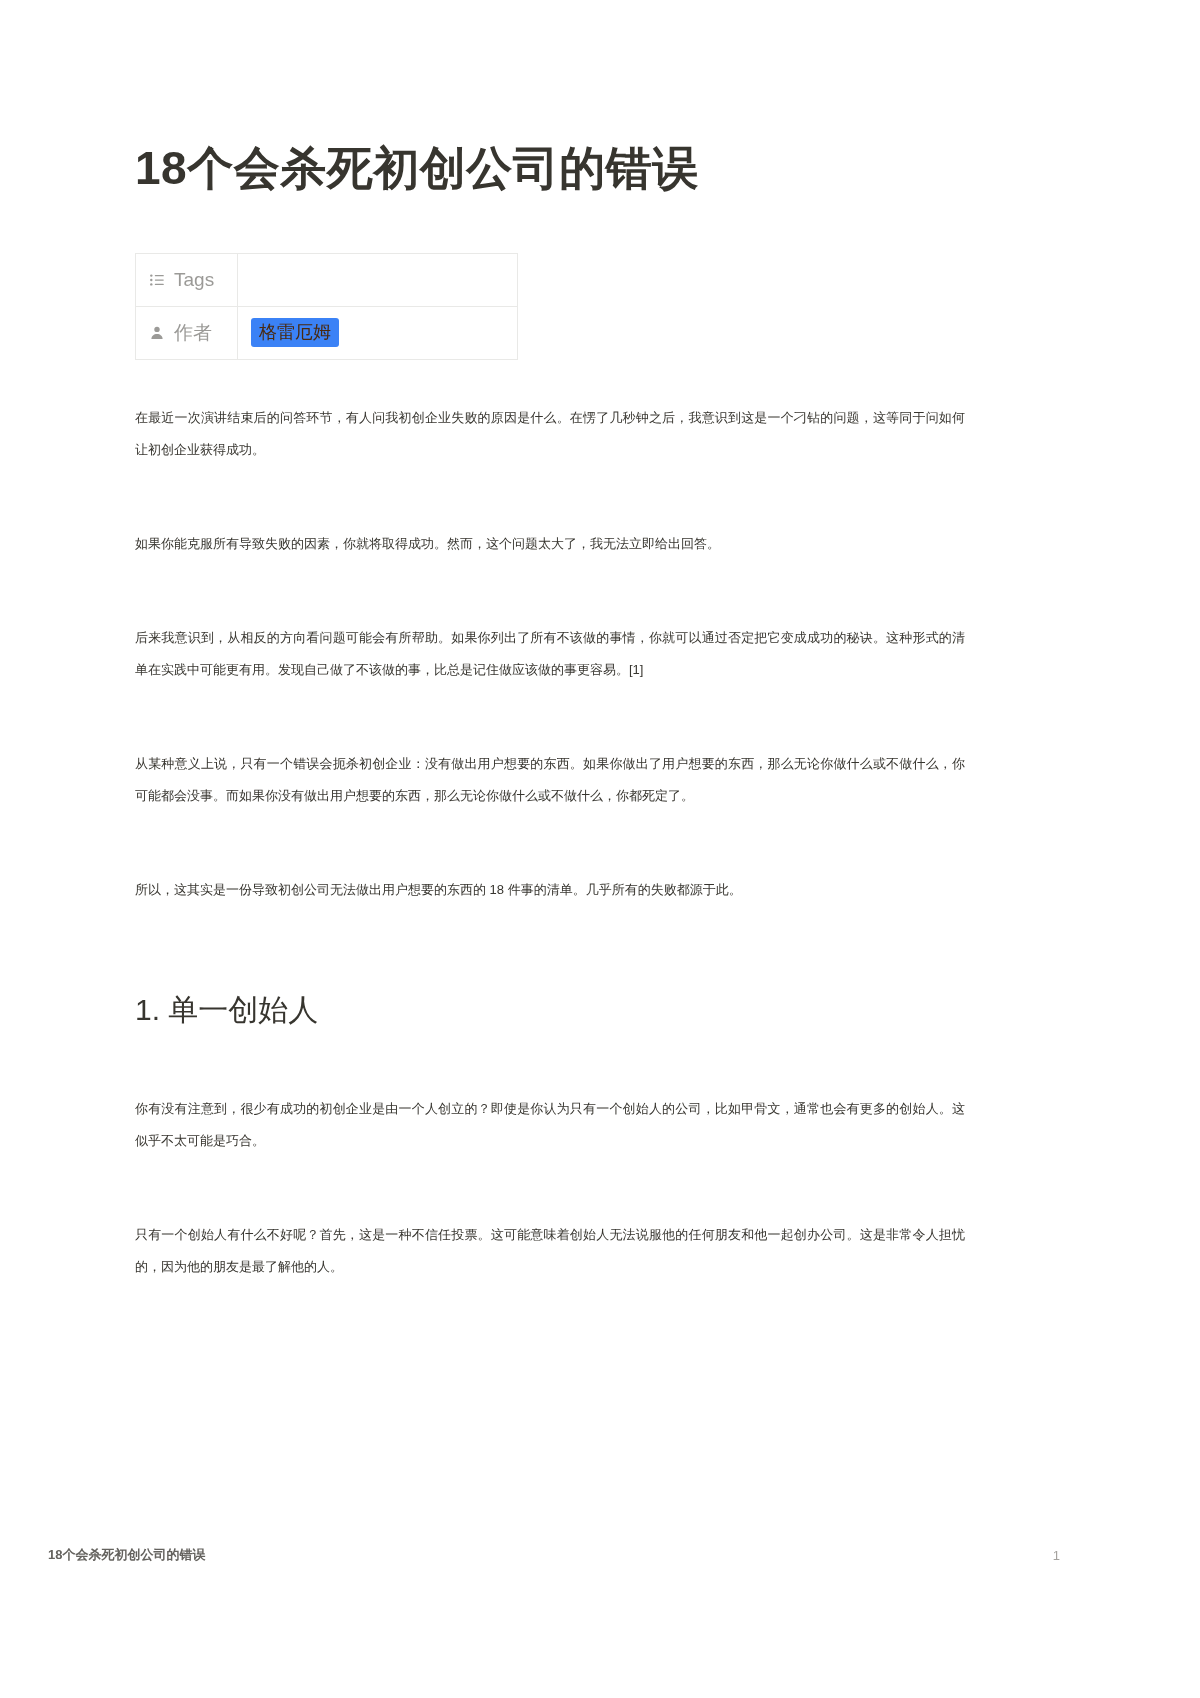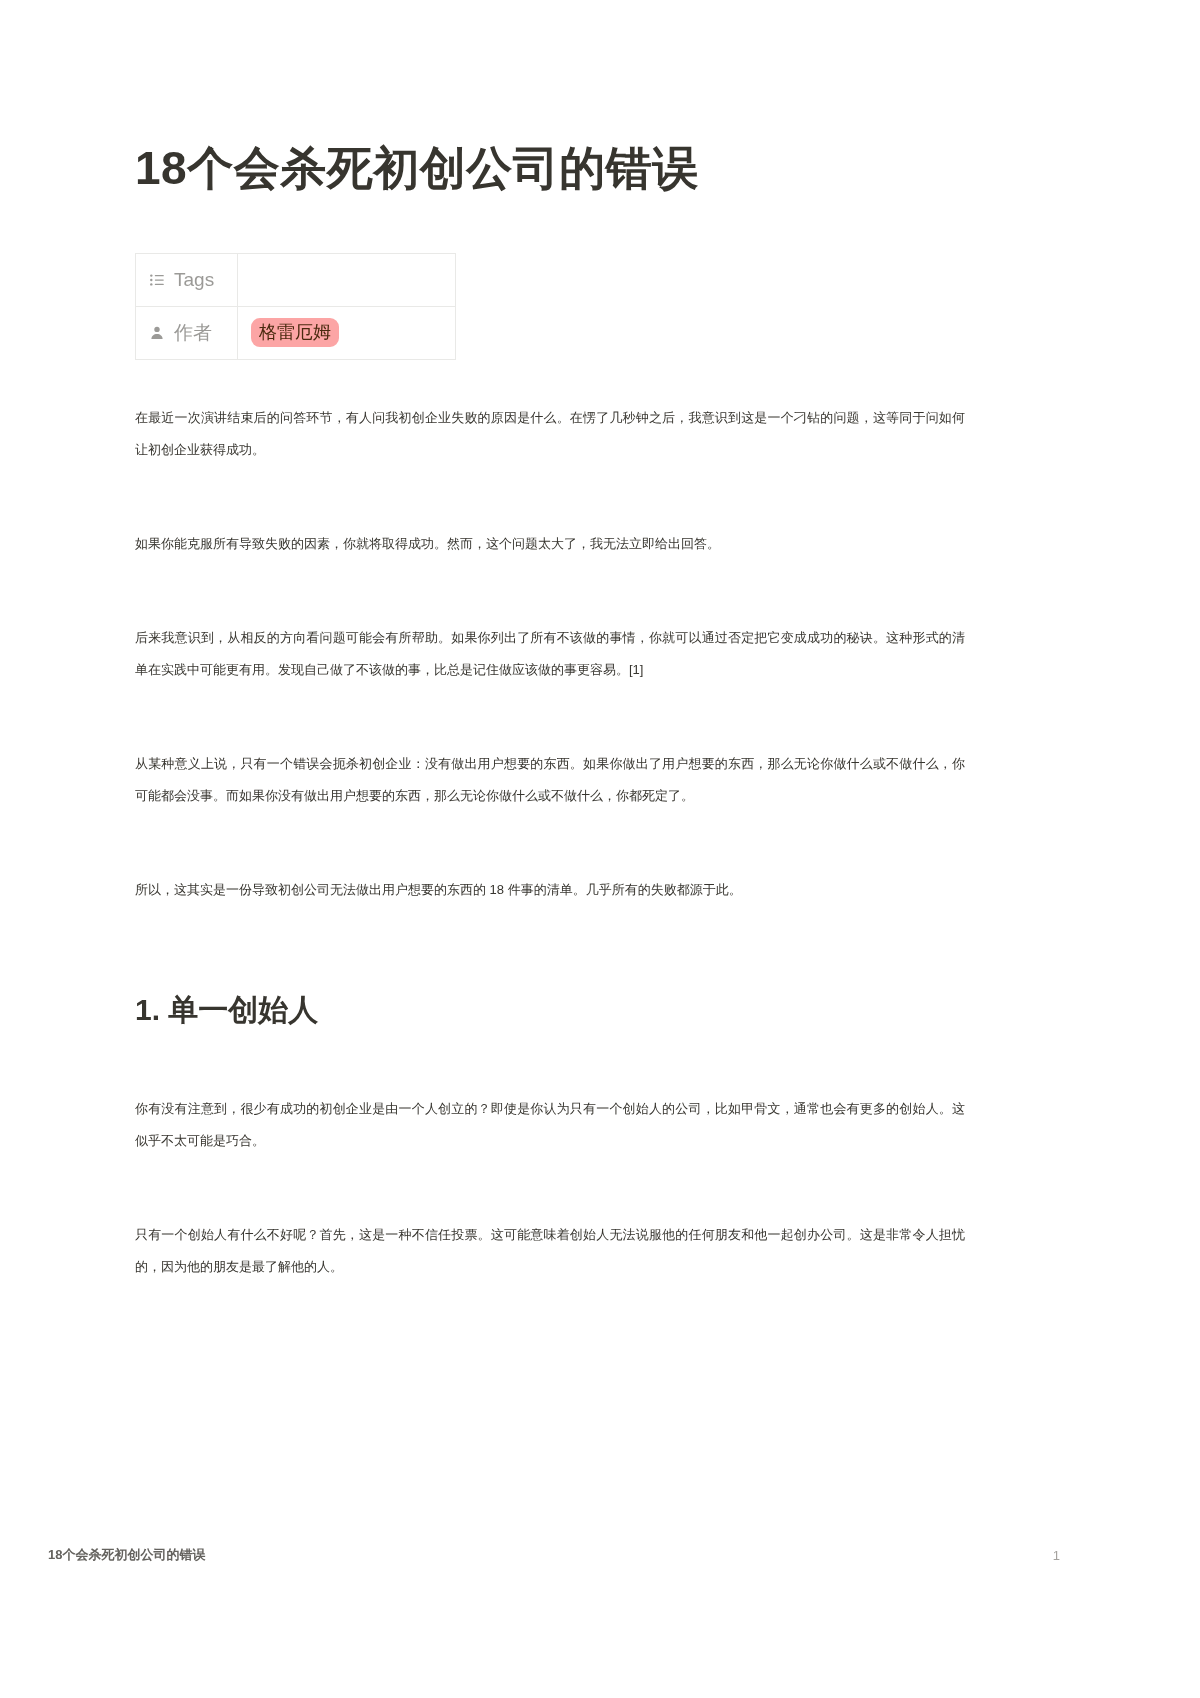--- a/index.html
+++ b/index.html
@@ -21,21 +21,21 @@
     font-size: 46px;
     font-weight: 700;
     letter-spacing: 0.5px;
     line-height: 1.25;
     color: #37352f;
   }
 
   
   .props {
     margin-top: 55px;
-    width: 321px;
+    width: 383px;
     border: 1px solid #e9e9e7;
     border-bottom: none;
   }
   .prop-row {
     display: flex;
     align-items: stretch;
     min-height: 53px;
     border-bottom: 1px solid #e9e9e7;
   }
   .prop-name-cell {
@@ -55,42 +55,42 @@
   }
   .prop-value-cell {
     flex: 1;
     display: flex;
     align-items: center;
     padding-left: 13px;
     font-size: 19px;
     color: #37352f;
   }
   .tag-pill {
-    background: #fca5a5;
+    background: #3b82f6;
     color: #49290e;
-    border-radius: 9px;
+    border-radius: 3px;
     padding: 3px 8px;
     font-size: 18px;
     line-height: 1.3;
     white-space: nowrap;
   }
 
   
   .body-text { margin-top: 42px; }
   .para {
     font-size: 13px;
     line-height: 32px;
     margin-bottom: 62px;
     color: #37352f;
     text-align: justify;
     text-justify: inter-ideograph;
   }
   .section-heading {
     font-size: 30px;
-    font-weight: 700;
+    font-weight: 400;
     margin: 84px 0 62px 0;
     color: #37352f;
   }
 
   
   .page-footer {
     position: absolute;
     top: 1546px;
     left: 0;
     right: 0;

